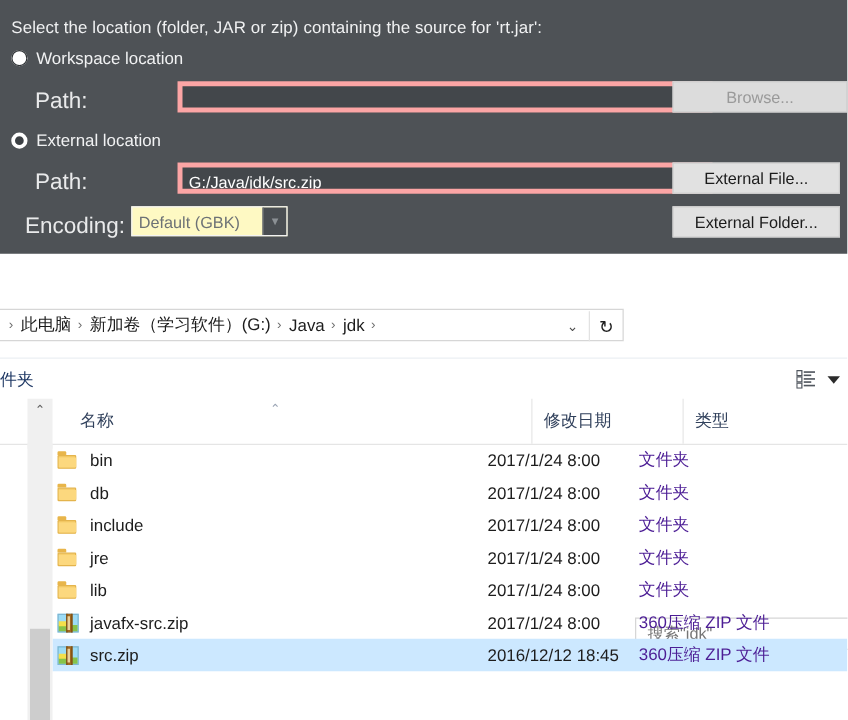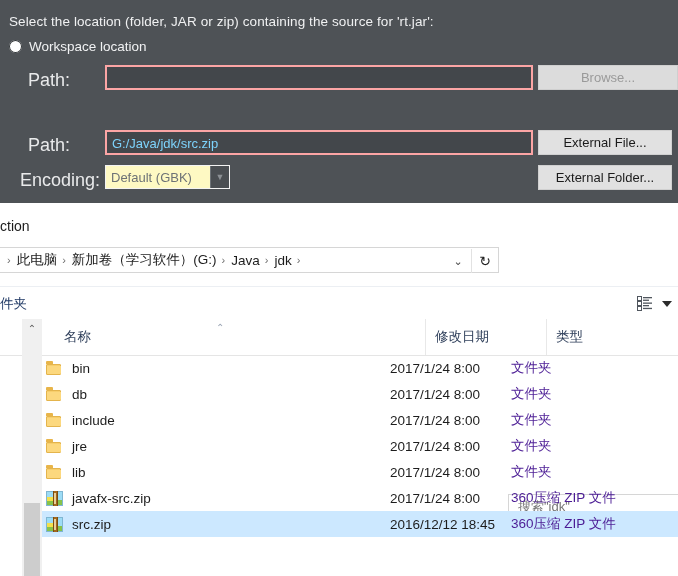--- a/index.html
+++ b/index.html
@@ -34,23 +34,23 @@
     background-color:#3c4044;
     box-shadow:none;
   }
   .radio.selected::after{content:"";}
 
   .field-label{
     position:absolute;font-size:18px;color:#e9eaeb;white-space:nowrap;
   }
   .text-input{
     position:absolute;box-sizing:border-box;
-    background:#43474b;border:2px solid #fca5a5;
-    color:#7dd3fc;font-size:13px;
-    padding:2px 5px;line-height:19px;white-space:nowrap;overflow:hidden;
+    background:#43474b;border:4px solid #fca5a5;
+    color:#ffffff;font-size:13px;
+    padding:2px 5px;line-height:19px;white-space:nowrap;overflow:hidden;margin-left:37px;
   }
   .combo{
     position:absolute;box-sizing:border-box;
     background:#fef9c3;border:1px solid #f3f3f3;
     display:flex;align-items:center;
   }
   .combo .combo-text{
     flex:1;font-size:13px;color:#6d7276;padding-left:5px;white-space:nowrap;overflow:hidden;
   }
   .combo .combo-arrow{
@@ -217,40 +217,41 @@
 
     <div class="radio-row" style="left:9px;top:39px;">
       <span class="radio"></span>
       <span class="radio-label">Workspace location</span>
     </div>
 
     <div class="field-label" style="left:28px;top:70px;">Path:</div>
     <div class="text-input" style="left:105px;top:65px;width:428px;height:25px;"></div>
     <div class="btn disabled" style="left:538px;top:65px;width:140px;height:25px;">Browse...</div>
 
+    <div class="radio-row" style="left:9px;top:105px;">
+      <span class="radio selected"></span>
+      <span class="radio-label">External location</span>
+    </div>
 
     <div class="field-label" style="left:28px;top:135px;">Path:</div>
     <div class="text-input" style="left:105px;top:130px;width:428px;height:25px;">G:/Java/jdk/src.zip</div>
     <div class="btn" style="left:538px;top:130px;width:134px;height:25px;">External File...</div>
 
     <div class="field-label" style="left:20px;top:170px;">Encoding:</div>
     <div class="combo" style="left:105px;top:165px;width:125px;height:24px;">
       <span class="combo-text">Default (GBK)</span>
       <span class="combo-arrow">▼</span>
     </div>
     <div class="btn" style="left:538px;top:165px;width:134px;height:25px;">External Folder...</div>
   </div>
 
   <div class="explorer">
     <div class="explorer-topstrip"></div>
   </div>
 
-  <div class="explorer-caption">
-    <span>ction</span>
-  </div>
 
   <div class="addressbar">
     <div class="addr-box">
       <div class="crumbs">
         <span class="crumb-sep">›</span>
         <span class="crumb">此电脑</span>
         <span class="crumb-sep">›</span>
         <span class="crumb">新加卷（学习软件）(G:)</span>
         <span class="crumb-sep">›</span>
         <span class="crumb">Java</span>

